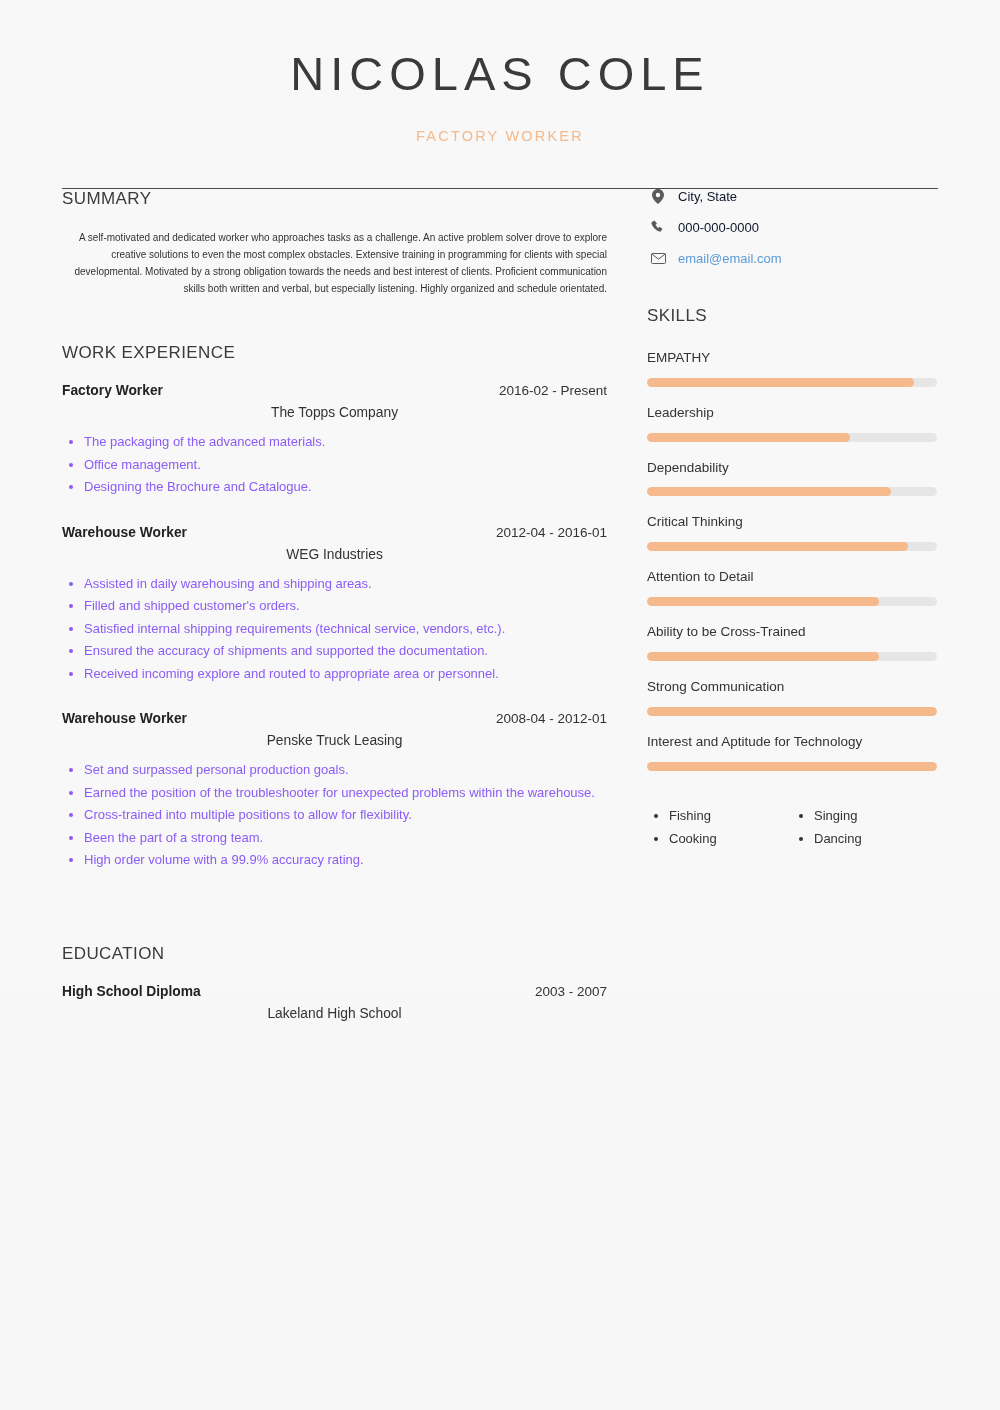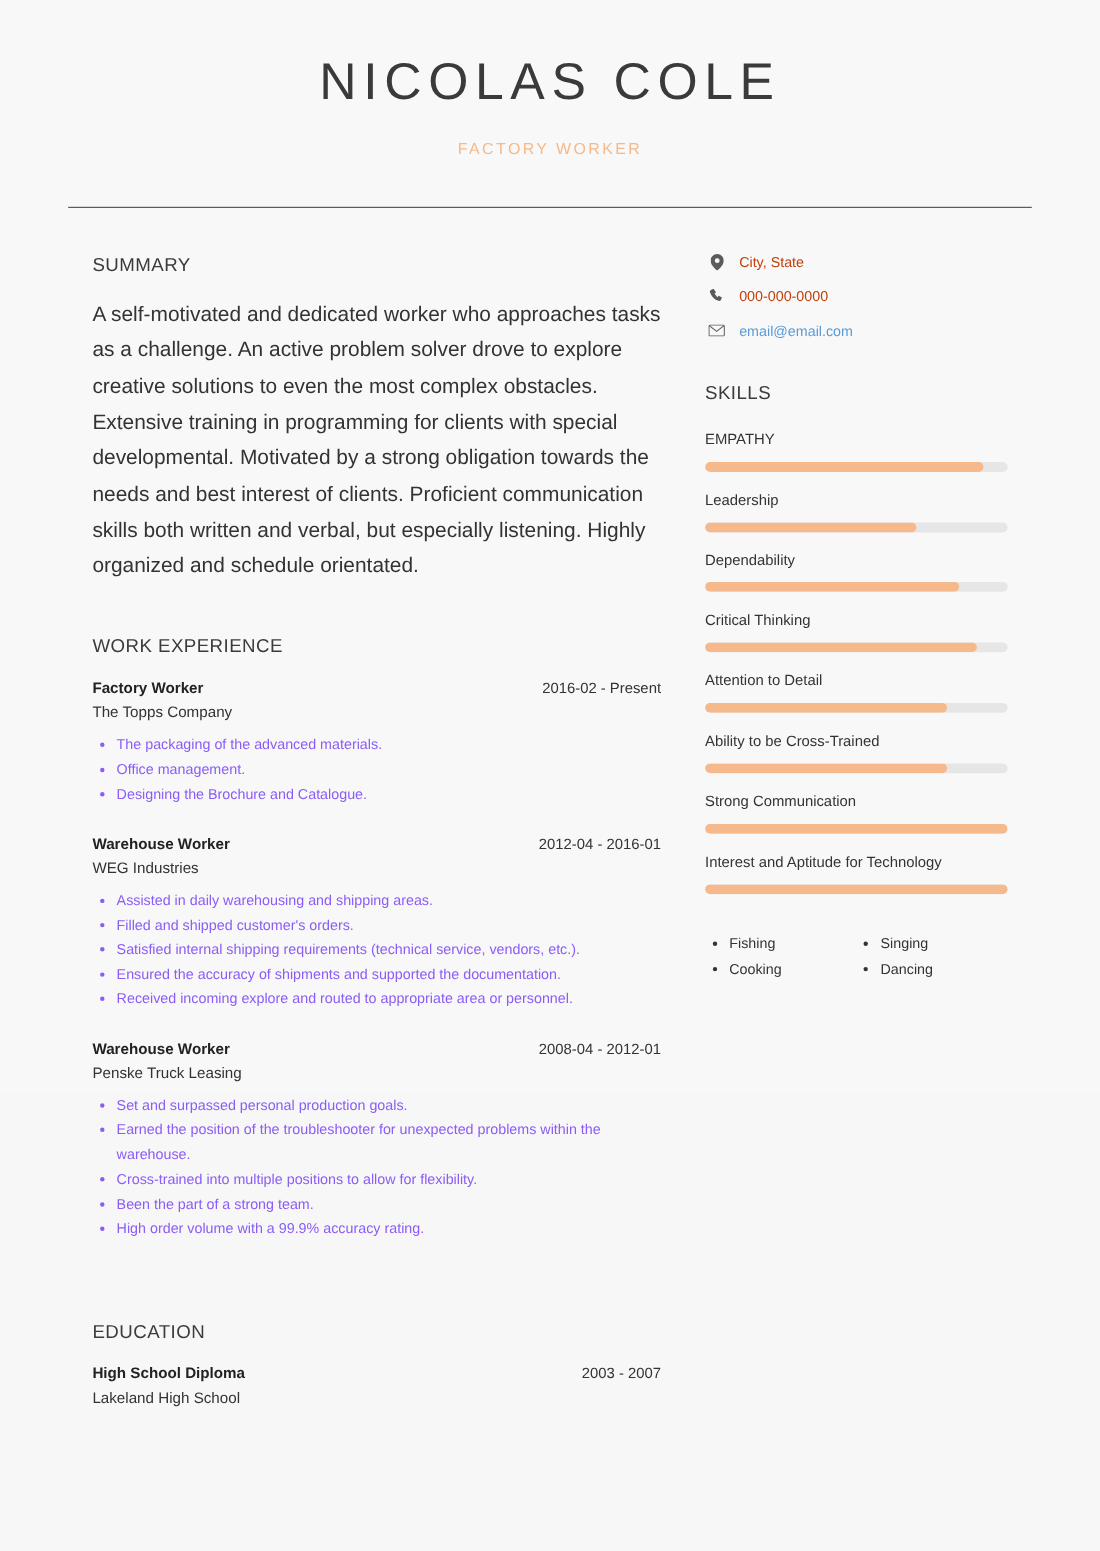--- a/index.html
+++ b/index.html
@@ -39,45 +39,45 @@
     letter-spacing: 2.2px;
     color: #f5b98a;
   }
   .divider {
     margin: 44px 62px 0 62px;
     border-top: 1px solid #4a4a4a;
   }
   
   .body {
     display: flex;
-    padding: 0 84px;
-    margin-top: 42px;
+    padding: 0 62px;
     box-sizing: border-box;
   }
   .left {
     width: 585px;
     padding-right: 40px;
     box-sizing: border-box;
   }
   .right {
     width: 290px;
     box-sizing: border-box;
   }
   .section-heading {
     font-size: 17px;
     font-weight: 400;
     letter-spacing: 0.4px;
     color: #3b3b3b;
     margin: 0 0 20px 0;
   }
   .summary-text {
-    font-size: 19px;
+    font-size: 10px;
     line-height: 1.72;
     color: #333;
     margin: 0;
+    text-align: right;
   }
   .block-gap {
     height: 46px;
   }
   
   .job {
     margin-bottom: 26px;
   }
   .job-row {
     display: flex;
@@ -90,20 +90,21 @@
     color: #222;
   }
   .job-dates {
     font-size: 13.5px;
     color: #333;
   }
   .job-company {
     font-size: 13.8px;
     color: #333;
     margin-top: 7px;
+    text-align: center;
   }
   ul.bullets {
     margin: 11px 0 0 0;
     padding-left: 22px;
   }
   ul.bullets li {
     font-size: 13px;
     line-height: 1.73;
     color: #8b5cf6;
   }
@@ -119,21 +120,21 @@
   .contact-icon {
     width: 22px;
     flex: 0 0 22px;
     color: #5b5b5b;
     display: flex;
     align-items: center;
     justify-content: center;
   }
   .contact-text {
     font-size: 13px;
-    color: #c2410c;
+    color: #0f172a;
     margin-left: 9px;
   }
   .contact-text.link {
     color: #5b9bd5;
   }
   
   .skill {
     margin-bottom: 16px;
   }
   .skill-name {

